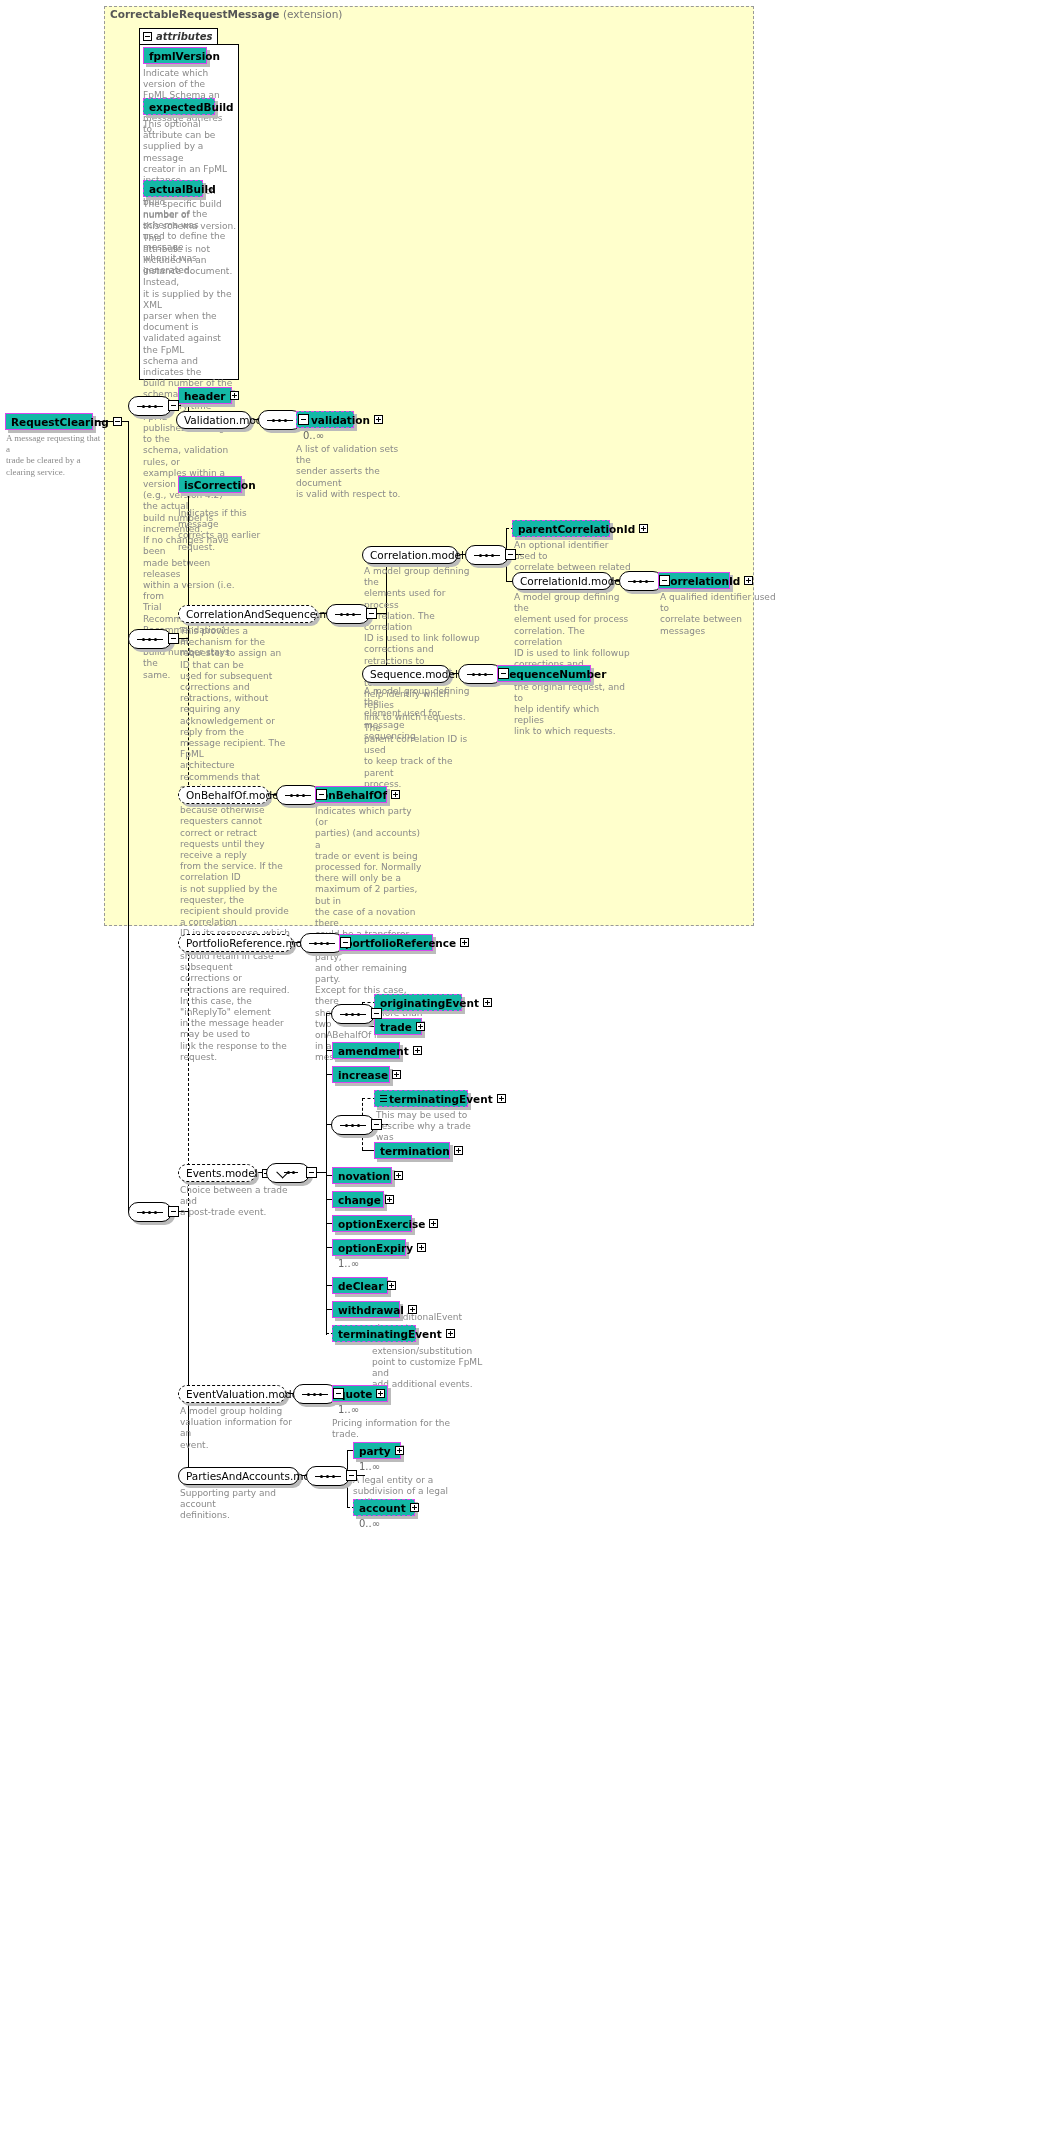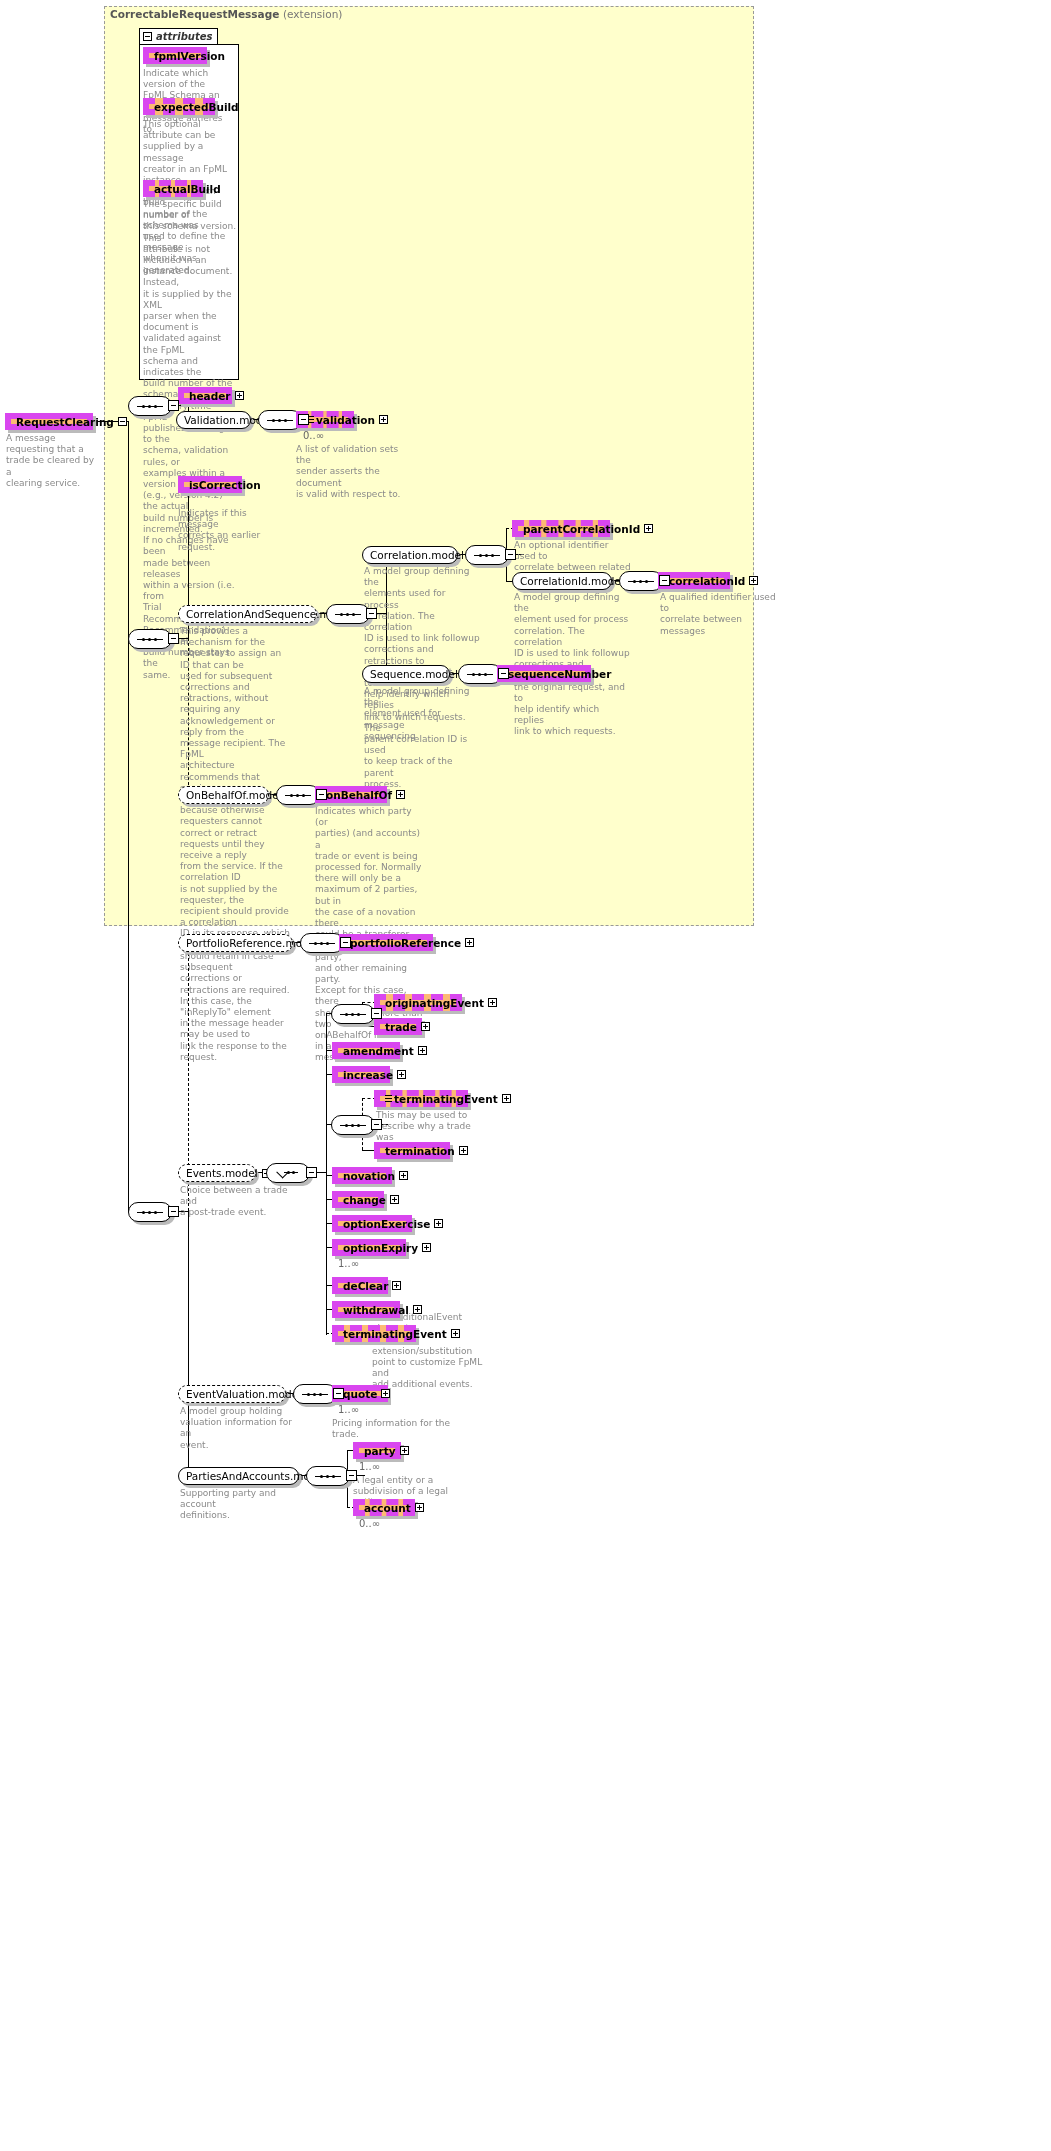--- a/index.html
+++ b/index.html
@@ -71,22 +71,22 @@
   .plus-sq::before{
     content:"";position:absolute;left:1px;top:3px;width:5px;height:1px;background:#000;
   }
   .plus-sq::after{
     content:"";position:absolute;left:3px;top:1px;width:1px;height:5px;background:#000;
   }
 
   
   .node {
     position:absolute;
-    background:#fdba74;
-    border:6px solid #d946ef;
+    background:#14b8a6;
+    border:1px solid #d946ef;
     height:17px;
     display:flex;
     align-items:center;
     font-size:10.5px;
     font-weight:bold;
     color:#000;
     white-space:nowrap;
     padding:0 2px 0 5px;
     box-shadow:3px 3px 0 0 #bbbbbb;
     z-index:2;
@@ -246,21 +246,21 @@
 within a version (i.e. from
 Trial Recommendation to
 Recommendation) the actual
 build number stays the
 same.</div>
 
   <div class="node" style="left:5px; top:413px; width:88px;">
     <span class="lbl">RequestClearing</span>
     <span class="minus-sq" style="margin-right:0"></span>
   </div>
-  <div class="anno" style="left:6px; top:433px; width:96px;">A message requesting that a
+  <div class="anno" style="left:6px; top:433px; width:96px;font-family:Liberation Serif, serif;">A message requesting that a
 trade be cleared by a
 clearing service.</div>
 
   <div class="hl" style="left:97px; top:421px; width:31px;"></div>
 
   <div class="vl" style="left:128px; top:421px; height:791px;"></div>
 
   <div class="conn" style="left:128px; top:396px;">
     <span class="dots">
         <i class="d d1"></i>

